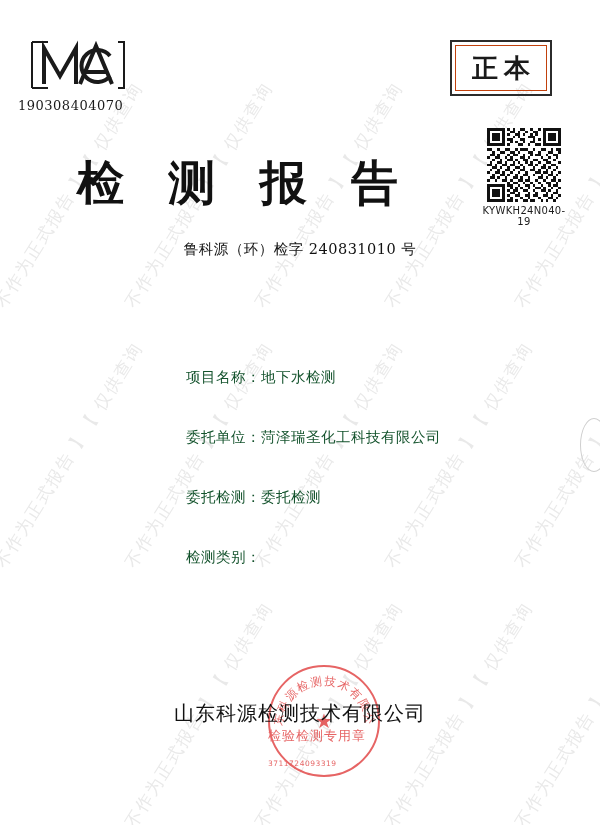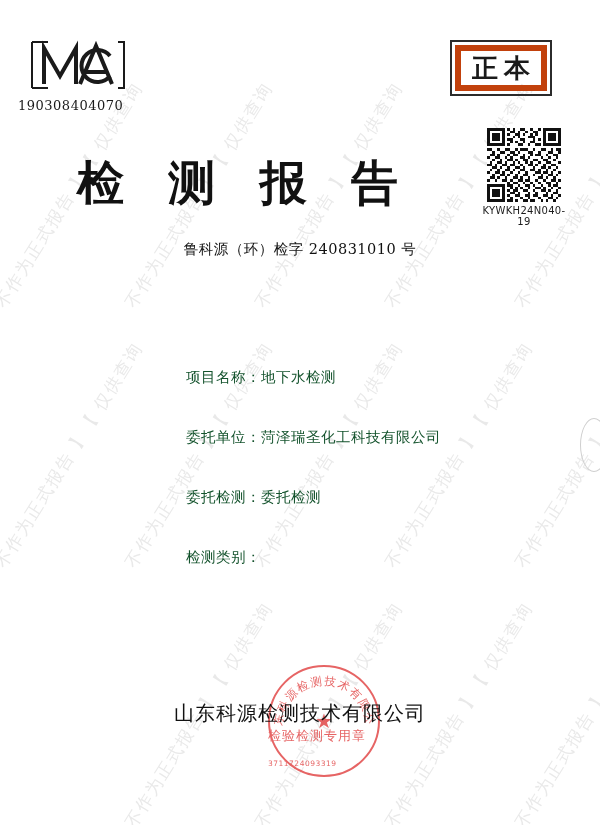--- a/index.html
+++ b/index.html
@@ -63,21 +63,21 @@
     right: 48px;
     top: 40px;
     width: 98px;
     height: 52px;
     border: 2px solid #2b2b2b;
     z-index: 3;
   }
   .original-stamp .inner {
     position: absolute;
     inset: 3px;
-    border: 6px solid #c2410c;
+    border: 1px solid #c2410c;
     display: flex;
     align-items: center;
     justify-content: center;
   }
   .original-stamp .txt {
     font-family: "DejaVu Serif", "Liberation Serif", serif;
     font-size: 26px;
     font-weight: bold;
     letter-spacing: 6px;
     color: #1a1a1a;

